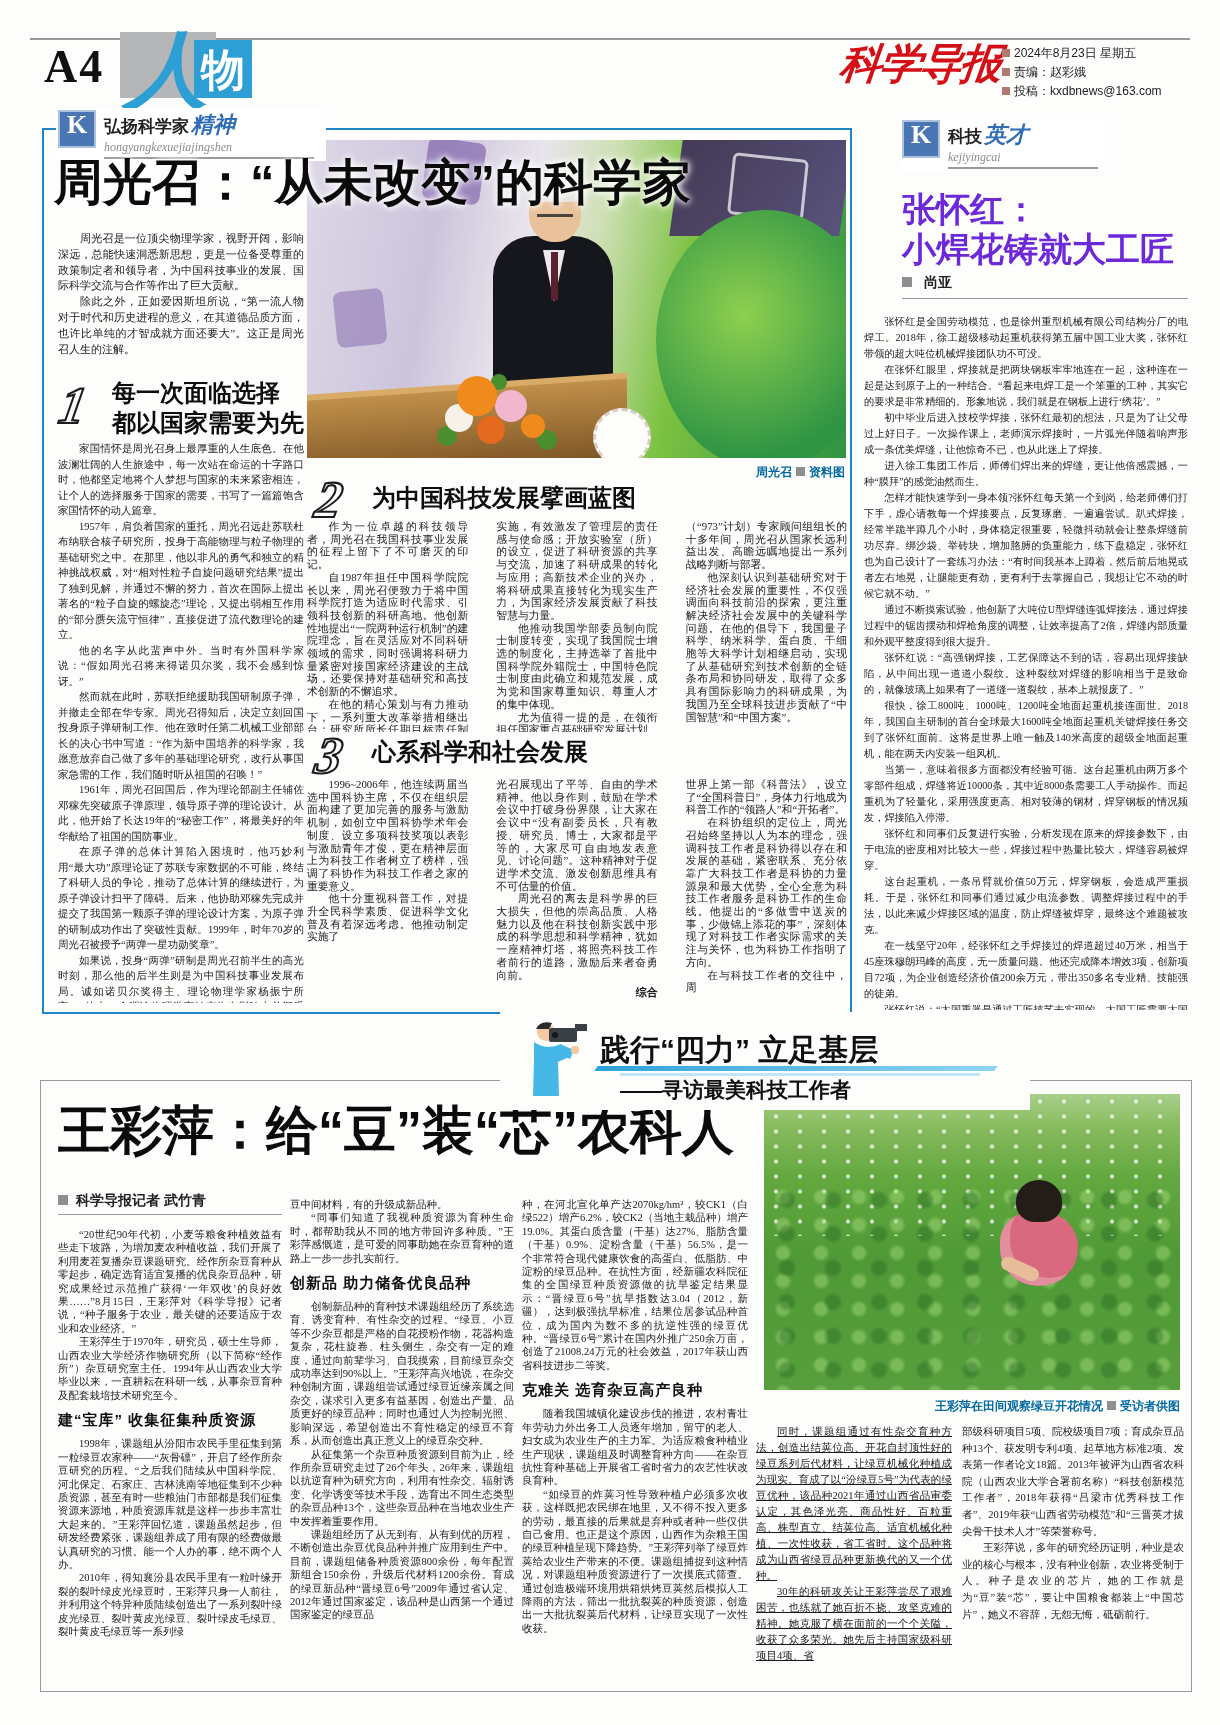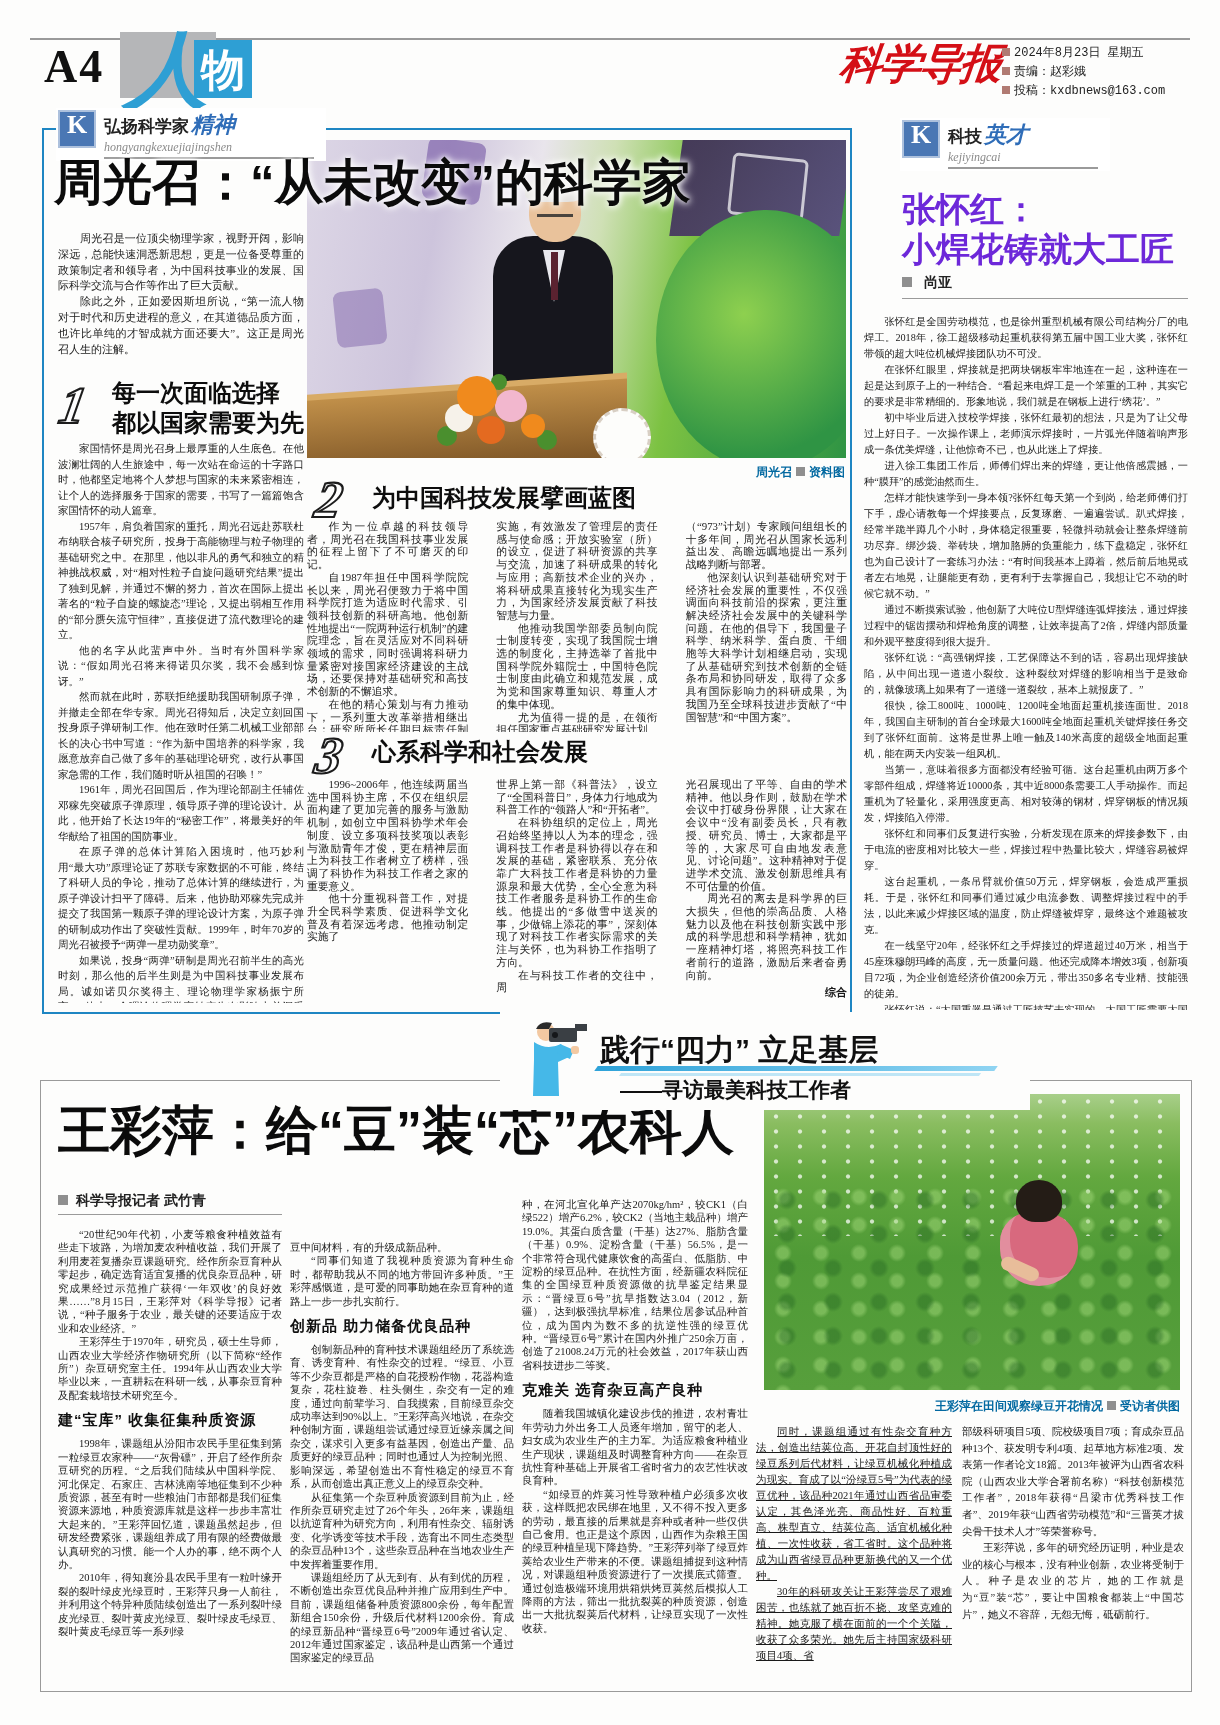--- a/index.html
+++ b/index.html
@@ -9,21 +9,21 @@
   
   .top-rule{left:30px;top:38px;width:1160px;border-top:2px solid #9a9a9a;}
   .pageno{left:44px;top:40px;font:bold 46px "Liberation Serif",serif;letter-spacing:2px;color:#111;}
   .secbadge{left:120px;top:28px;width:160px;height:74px;}
   .secbadge .gray{position:absolute;left:0;top:4px;width:96px;height:66px;background:#b5b6b8;}
   .secbadge .ren{position:absolute;left:4px;top:-14px;font:italic bold 84px "Liberation Serif",serif;color:#2e9fd4;}
   .secbadge .bluebox{position:absolute;left:74px;top:12px;width:58px;height:58px;background:#2e9fd4;
         color:#fff;font:bold 44px "Liberation Sans",sans-serif;text-align:center;line-height:60px;}
   .masthead{left:840px;top:36px;font:italic bold 42px "Liberation Serif",serif;color:#d40f16;
         transform:skewX(-6deg);letter-spacing:-2px;}
-  .hinfo{left:1002px;top:44px;width:190px;font-family:Liberation Mono, monospace;font-size:12px;
+  .hinfo{left:1002px;top:44px;width:190px;font-family:Liberation Sans, sans-serif;font-size:12px;
         line-height:19px;color:#222;}
   .hinfo .sq{display:inline-block;width:8px;height:8px;background:#b07a72;margin-right:4px;}
   
   .main-frame{left:42px;top:128px;width:806px;height:882px;border:2px solid #1e86c3;background:transparent;}
   .kbadge{display:flex;align-items:flex-start;background:#fff;padding:2px 12px 2px 2px;z-index:4;}
   .kbadge .kbox{width:38px;height:38px;background:#4a77b4;color:#fff;text-align:center;line-height:38px;
         font:bold 26px "Liberation Serif",serif;box-shadow:inset 0 0 0 2px rgba(255,255,255,.55);}
   .kbadge .kt{margin-left:8px;}
   .kbadge .kt .l1 b{font:bold 17px "Liberation Sans",sans-serif;color:#222;}
   .kbadge .kt .l1 i{font:italic bold 22px "Liberation Serif",serif;color:#2f6db8;margin-left:2px;}
@@ -85,21 +85,21 @@
   .banner .sw2{position:absolute;left:120px;top:61px;width:360px;height:3px;background:#bfe6f6;transform:skewX(-35deg);}
   .banner .t2{position:absolute;left:120px;top:64px;font:bold 21px "Liberation Sans",sans-serif;color:#101010;}
   .banner svg{position:absolute;left:22px;top:6px;}
   
   .headline-bottom{left:58px;top:1096px;width:800px;z-index:3;font:900 52px "Liberation Sans",sans-serif;color:#0b0b0b;}
   .bot-by{left:58px;top:1192px;font:bold 14px "Liberation Sans",sans-serif;color:#222;}
   .bot-by .sq{display:inline-block;width:10px;height:10px;background:#8f8f8f;margin-right:8px;}
   .bot-rule{left:58px;top:1214px;width:224px;border-top:1px solid #9a9a9a;}
   .bcol{font-size:10.5px;line-height:13.4px;overflow:hidden;}
   .c1{left:58px;top:1228px;width:224px;height:452px;}
-  .c2{left:290px;top:1198px;width:224px;height:482px;margin-top:43px;}
+  .c2{left:290px;top:1198px;width:224px;height:482px;}
   .c3{left:522px;top:1198px;width:226px;height:482px;}
   .c4{left:756px;top:1424px;width:196px;height:258px;font-size:10.5px;line-height:16px;text-decoration:underline;}
   .c5{left:962px;top:1424px;width:222px;height:258px;font-size:10.5px;line-height:16.6px;}
   .subhead{font:bold 15px "Liberation Sans",sans-serif;color:#111;margin:9px 0 7px;text-indent:0;letter-spacing:1px;}
   
   .photo2{left:764px;top:1094px;width:416px;height:296px;overflow:hidden;z-index:2;
         background:linear-gradient(180deg,#a8cf8a 0%,#8abd60 10%,#63a83f 28%,#4f9a36 55%,#579f3c 100%);}
   .photo2 .flowers{position:absolute;left:0;top:0;width:100%;height:48%;
         background-image:radial-gradient(circle,rgba(255,255,255,.9) 1.6px,transparent 2.6px);background-size:24px 15px;opacity:.8;}
   .photo2 .leaves{position:absolute;left:0;top:30%;width:100%;height:70%;
@@ -203,28 +203,28 @@
   </div>
 
   <div class="abs secnum" style="left:316px;top:726px;">3</div>
   <div class="abs sechead" style="left:372px;top:736px;">心系科学和社会发展</div>
   <div class="abs cols3 sec3cols jt">
     <div class="col">
       <p>1996~2006年，他连续两届当选中国科协主席，不仅在组织层面构建了更加完善的服务与激励机制，如创立中国科协学术年会制度、设立多项科技奖项以表彰与激励青年才俊，更在精神层面上为科技工作者树立了榜样，强调了科协作为科技工作者之家的重要意义。</p>
       <p>他十分重视科普工作，对提升全民科学素质、促进科学文化普及有着深远考虑。他推动制定实施了</p>
     </div>
     <div class="col">
+      <p class="cont">光召展现出了平等、自由的学术精神。他以身作则，鼓励在学术会议中打破身份界限，让大家在会议中“没有副委员长，只有教授、研究员、博士，大家都是平等的，大家尽可自由地发表意见、讨论问题”。这种精神对于促进学术交流、激发创新思维具有不可估量的价值。</p>
+      <p>周光召的离去是科学界的巨大损失，但他的崇高品质、人格魅力以及他在科技创新实践中形成的科学思想和科学精神，犹如一座精神灯塔，将照亮科技工作者前行的道路，激励后来者奋勇向前。</p>
+      <div class="srcline">综合</div>
+    </div>
+    <div class="col">
       <p class="cont">世界上第一部《科普法》，设立了“全国科普日”，身体力行地成为科普工作的“领路人”和“开拓者”。</p>
       <p>在科协组织的定位上，周光召始终坚持以人为本的理念，强调科技工作者是科协得以存在和发展的基础，紧密联系、充分依靠广大科技工作者是科协的力量源泉和最大优势，全心全意为科技工作者服务是科协工作的生命线。他提出的“多做雪中送炭的事，少做锦上添花的事”，深刻体现了对科技工作者实际需求的关注与关怀，也为科协工作指明了方向。</p>
       <p>在与科技工作者的交往中，周</p>
-    </div>
-    <div class="col">
-      <p class="cont">光召展现出了平等、自由的学术精神。他以身作则，鼓励在学术会议中打破身份界限，让大家在会议中“没有副委员长，只有教授、研究员、博士，大家都是平等的，大家尽可自由地发表意见、讨论问题”。这种精神对于促进学术交流、激发创新思维具有不可估量的价值。</p>
-      <p>周光召的离去是科学界的巨大损失，但他的崇高品质、人格魅力以及他在科技创新实践中形成的科学思想和科学精神，犹如一座精神灯塔，将照亮科技工作者前行的道路，激励后来者奋勇向前。</p>
-      <div class="srcline">综合</div>
     </div>
   </div>
 
   <div class="abs kbadge" style="left:900px;top:118px;">
     <div class="kbox">K</div>
     <div class="kt">
       <div class="l1"><b>科技</b><i>英才</i></div>
       <div class="l2" style="min-width:150px;">kejiyingcai</div>
     </div>
   </div>

